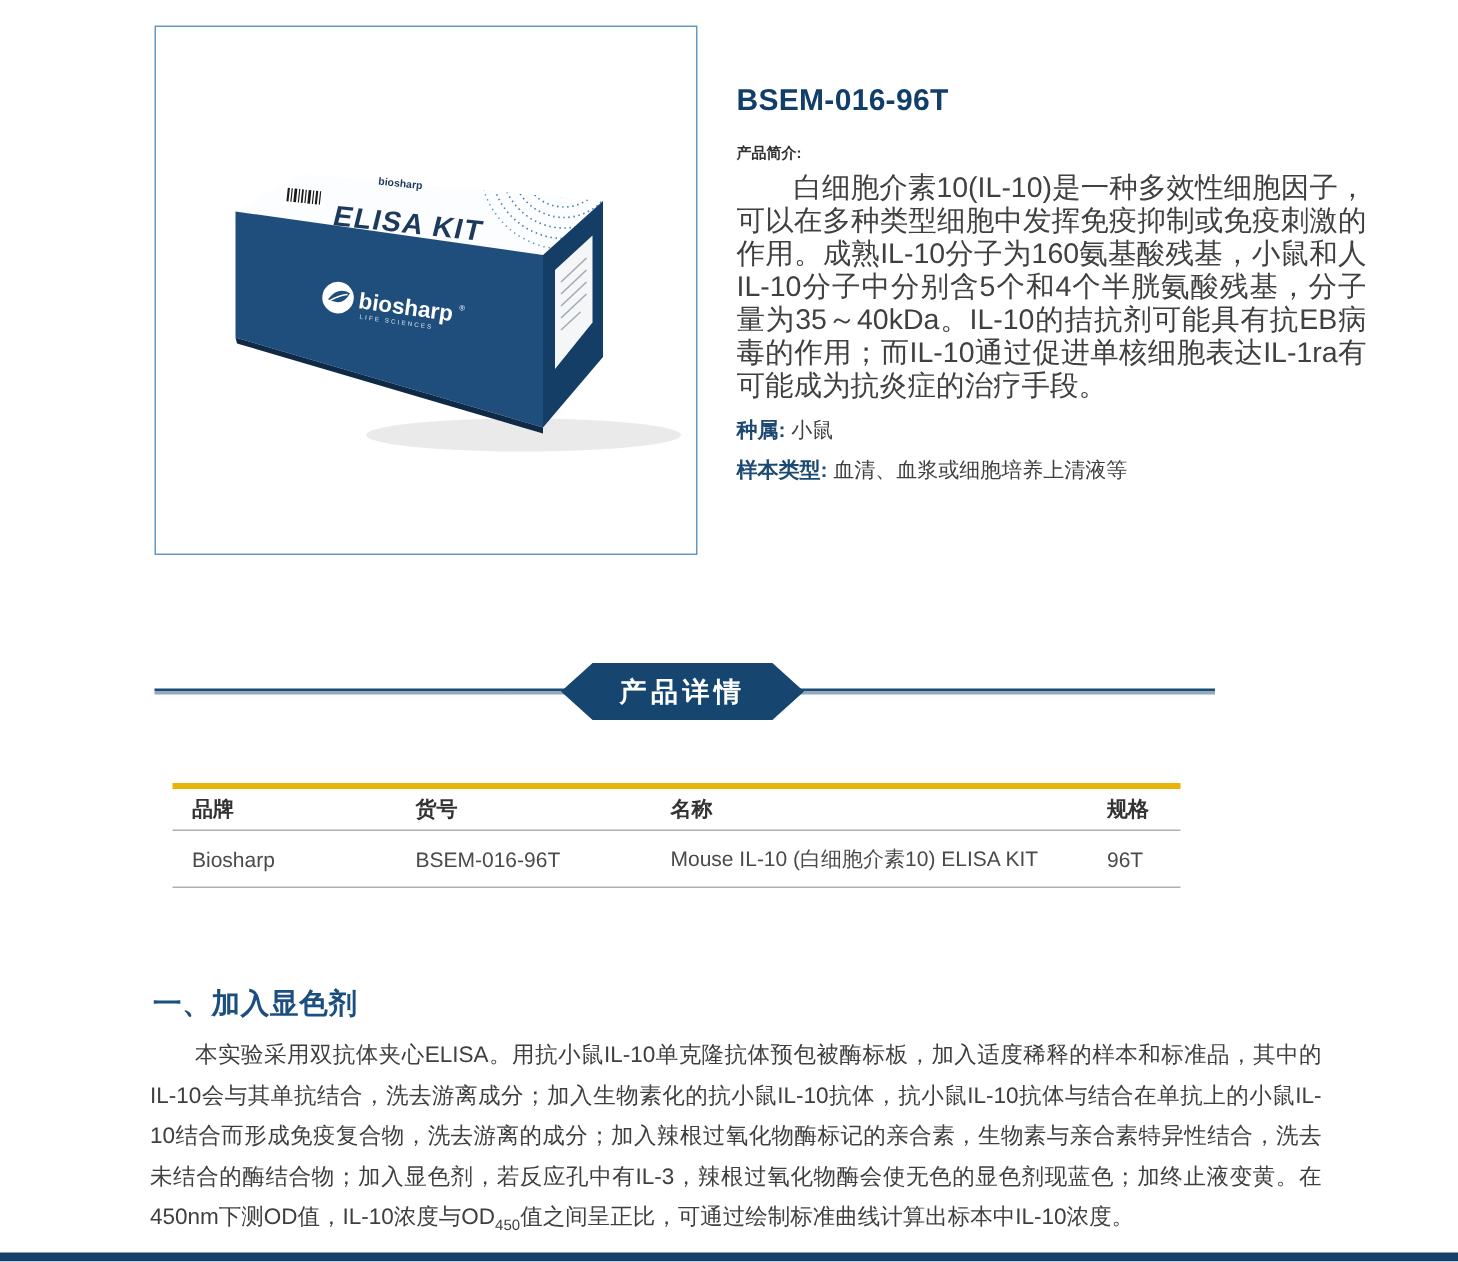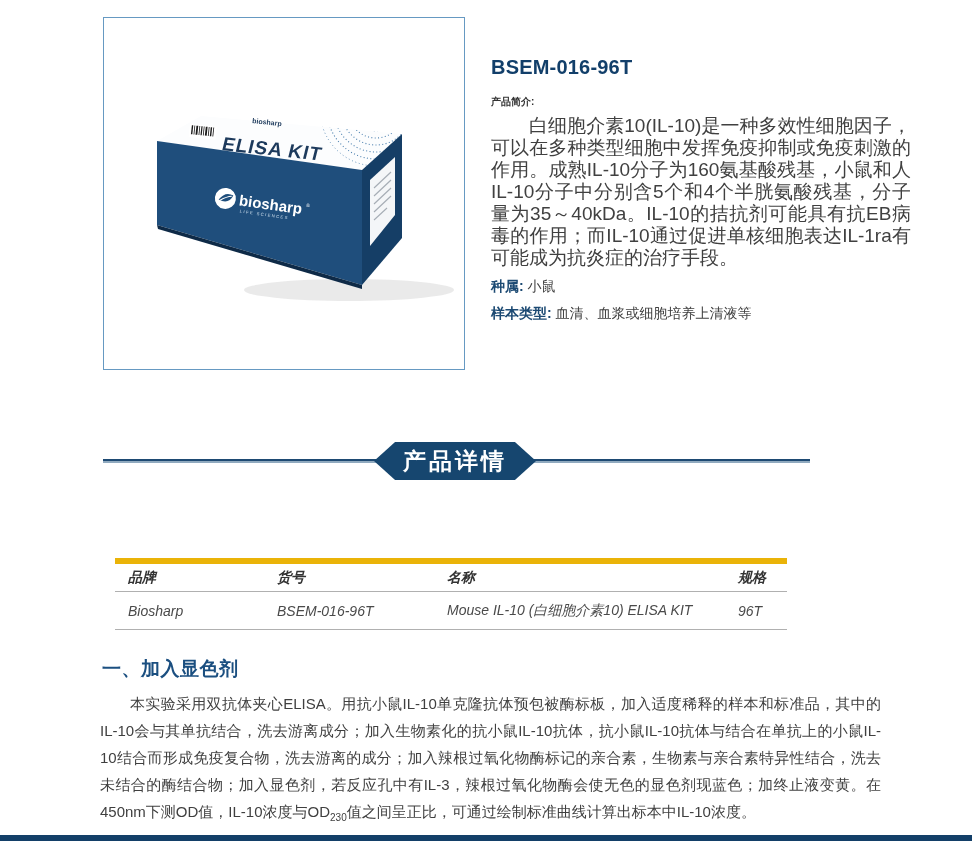--- a/index.html
+++ b/index.html
@@ -35,25 +35,25 @@
   
   .divider-line {
     left:103px; top:459px; width:707px; height:4px;
     background:linear-gradient(#1e4a73 0,#1e4a73 50%,#90aabf 50%,#90aabf 100%);
   }
   .divider-hex {
     left:374px; top:442px; width:162px; height:38px;
     background:#16466f; color:#ffffff;
     clip-path:polygon(13% 0%,87% 0%,100% 50%,87% 100%,13% 100%,0% 50%);
     display:flex; align-items:center; justify-content:center;
-    font-size:23px; font-weight:bold; letter-spacing:3px;
+    font-size:18px; font-weight:bold; letter-spacing:3px;
   }
 
   
-  .spec-table { left:115px; top:558px; width:672px; border-top:6px solid #eab308;font-style:italic; }
+  .spec-table { left:115px; top:522px; width:672px; border-top:4px solid #eab308; }
   .spec-row { display:flex; }
   .spec-row.header { height:28px; border-bottom:1px solid #b0b0b0; }
   .spec-row.data   { height:38px; border-bottom:1px solid #b0b0b0; }
   .spec-cell {
     padding-left:13px; display:flex; align-items:center;
     font-size:14px; color:#4a4a4a; overflow:hidden; white-space:nowrap;
   }
   .spec-row.header .spec-cell { font-weight:bold; color:#333333; }
   .c1 { width:149px; } .c2 { width:170px; } .c3 { width:291px; } .c4 { width:62px;text-align:center; }
 
@@ -170,16 +170,16 @@
   <div class="spec-row data">
     <div class="spec-cell c1">Biosharp</div>
     <div class="spec-cell c2">BSEM-016-96T</div>
     <div class="spec-cell c3">Mouse IL-10 (白细胞介素10) ELISA KIT</div>
     <div class="spec-cell c4">96T</div>
   </div>
 </div>
 
 <div class="abs section-heading">一、加入显色剂</div>
 <p class="abs section-body">
-  <span>本实验采用双抗体夹心ELISA。用抗小鼠IL-10单克隆抗体预包被酶标板，加入适度稀释的样本和标准品，其中的IL-10会与其单抗结合，洗去游离成分；加入生物素化的抗小鼠IL-10抗体，抗小鼠IL-10抗体与结合在单抗上的小鼠IL-10结合而形成免疫复合物，洗去游离的成分；加入辣根过氧化物酶标记的亲合素，生物素与亲合素特异性结合，洗去未结合的酶结合物；加入显色剂，若反应孔中有IL-3，辣根过氧化物酶会使无色的显色剂现蓝色；加终止液变黄。在450nm下测OD值，IL-10浓度与OD</span><sub>230</sub><span>值之间呈正比，可通过绘制标准曲线计算出标本中IL-10浓度。</span>
+  <span>本实验采用双抗体夹心ELISA。用抗小鼠IL-10单克隆抗体预包被酶标板，加入适度稀释的样本和标准品，其中的IL-10会与其单抗结合，洗去游离成分；加入生物素化的抗小鼠IL-10抗体，抗小鼠IL-10抗体与结合在单抗上的小鼠IL-10结合而形成免疫复合物，洗去游离的成分；加入辣根过氧化物酶标记的亲合素，生物素与亲合素特异性结合，洗去未结合的酶结合物；加入显色剂，若反应孔中有IL-3，辣根过氧化物酶会使无色的显色剂现蓝色；加终止液变黄。在450nm下测OD值，IL-10浓度与OD</span><sub>450</sub><span>值之间呈正比，可通过绘制标准曲线计算出标本中IL-10浓度。</span>
 </p>
 
 <div class="abs footer-bar"></div>
 
 </body></html>

